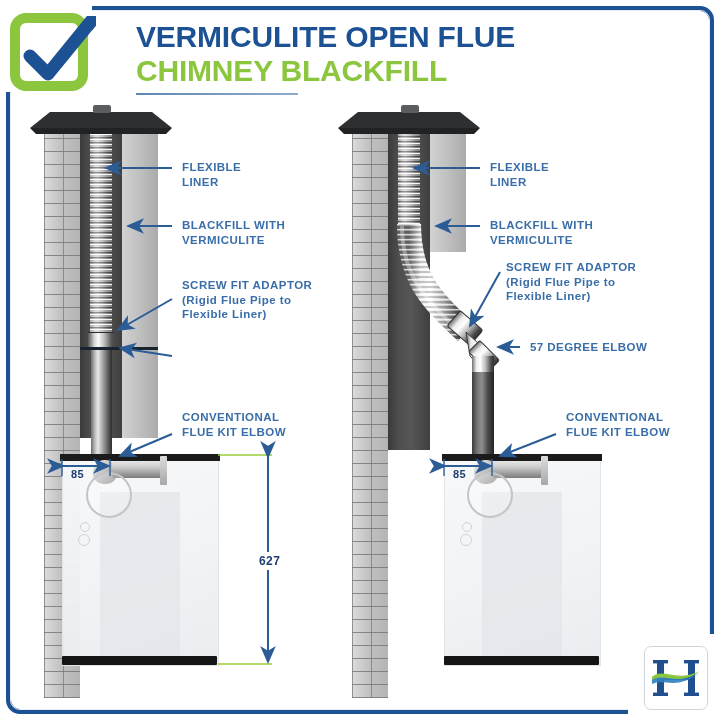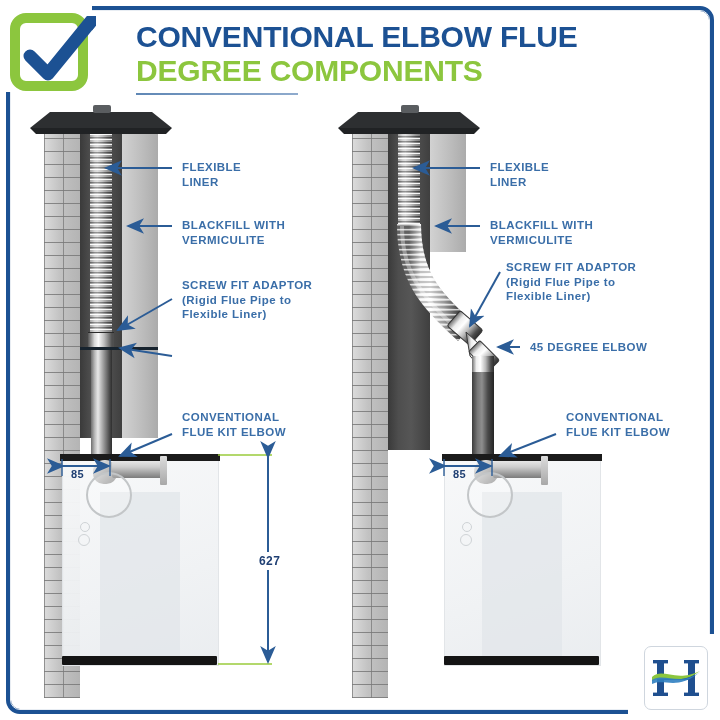--- a/index.html
+++ b/index.html
@@ -152,22 +152,22 @@
 <div id="page">
 
   <div class="header">
 
     <div class="check-badge"></div>
     <svg class="check-mark" viewBox="0 0 82 82">
       <path d="M16 40 L34 58 L78 4" fill="none" stroke="#1c5193" stroke-width="13" stroke-linecap="round" stroke-linejoin="round"></path>
     </svg>
 
     <div class="title-block">
-      <div class="title-line1">CONVENTIONAL ELBOW FLUE</div>
-      <div class="title-line2">DEGREE COMPONENTS</div>
+      <div class="title-line1">VERMICULITE OPEN FLUE</div>
+      <div class="title-line2">CHIMNEY BLACKFILL</div>
       <div class="title-rule"></div>
     </div>
   </div>
 
   <div class="canvas">
 
     <div class="brick" style="left:44px;top:24px;width:36px;height:570px;"></div>
 
     <div class="chimney-outer" style="left:122px;top:24px;width:36px;height:310px;"></div>
 
@@ -324,21 +324,21 @@
     <div class="dim-text dim-85" style="left:71px;top:364px;">85</div>
     <div class="dim-text" style="left:256px;top:448px;background:#fff;padding:2px 3px;">627</div>
 
     <div class="label" style="left:490px;top:56px;">FLEXIBLE
 LINER</div>
     <div class="label" style="left:490px;top:114px;">BLACKFILL WITH
 VERMICULITE</div>
     <div class="label" style="left:506px;top:156px;">SCREW FIT ADAPTOR
 (Rigid Flue Pipe to
 Flexible Liner)</div>
-    <div class="label" style="left:530px;top:236px;">45 DEGREE ELBOW</div>
+    <div class="label" style="left:530px;top:236px;">57 DEGREE ELBOW</div>
     <div class="label" style="left:566px;top:306px;">CONVENTIONAL
 FLUE KIT ELBOW</div>
 
     <div class="dim-text dim-85" style="left:453px;top:364px;">85</div>
   </div>
 
   <div class="frame"></div>
   <div class="frame-inner"></div>
   <div class="frame-mask-tl"></div>
   <div class="frame-mask-br"></div>

